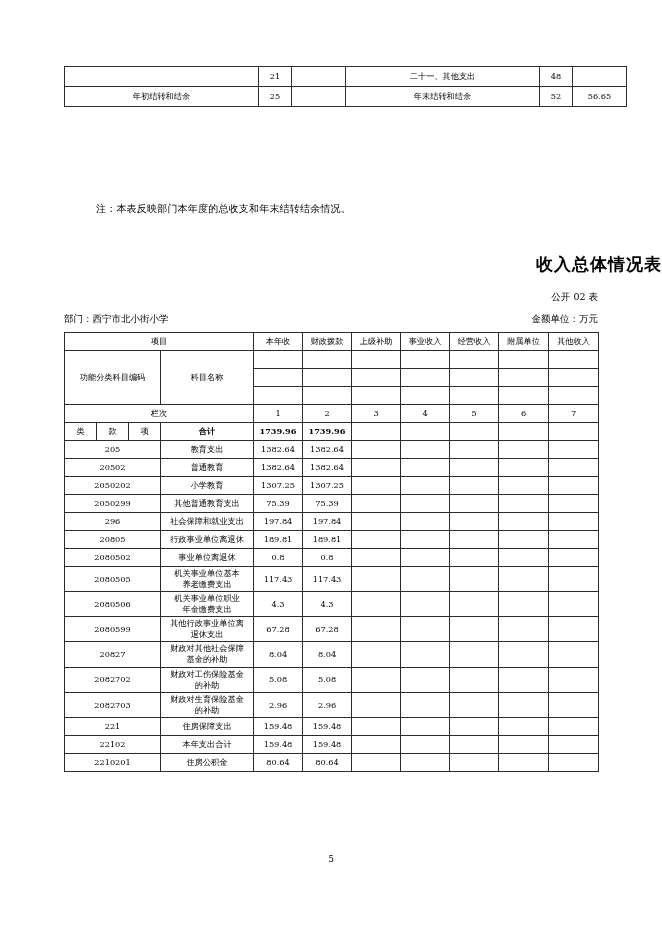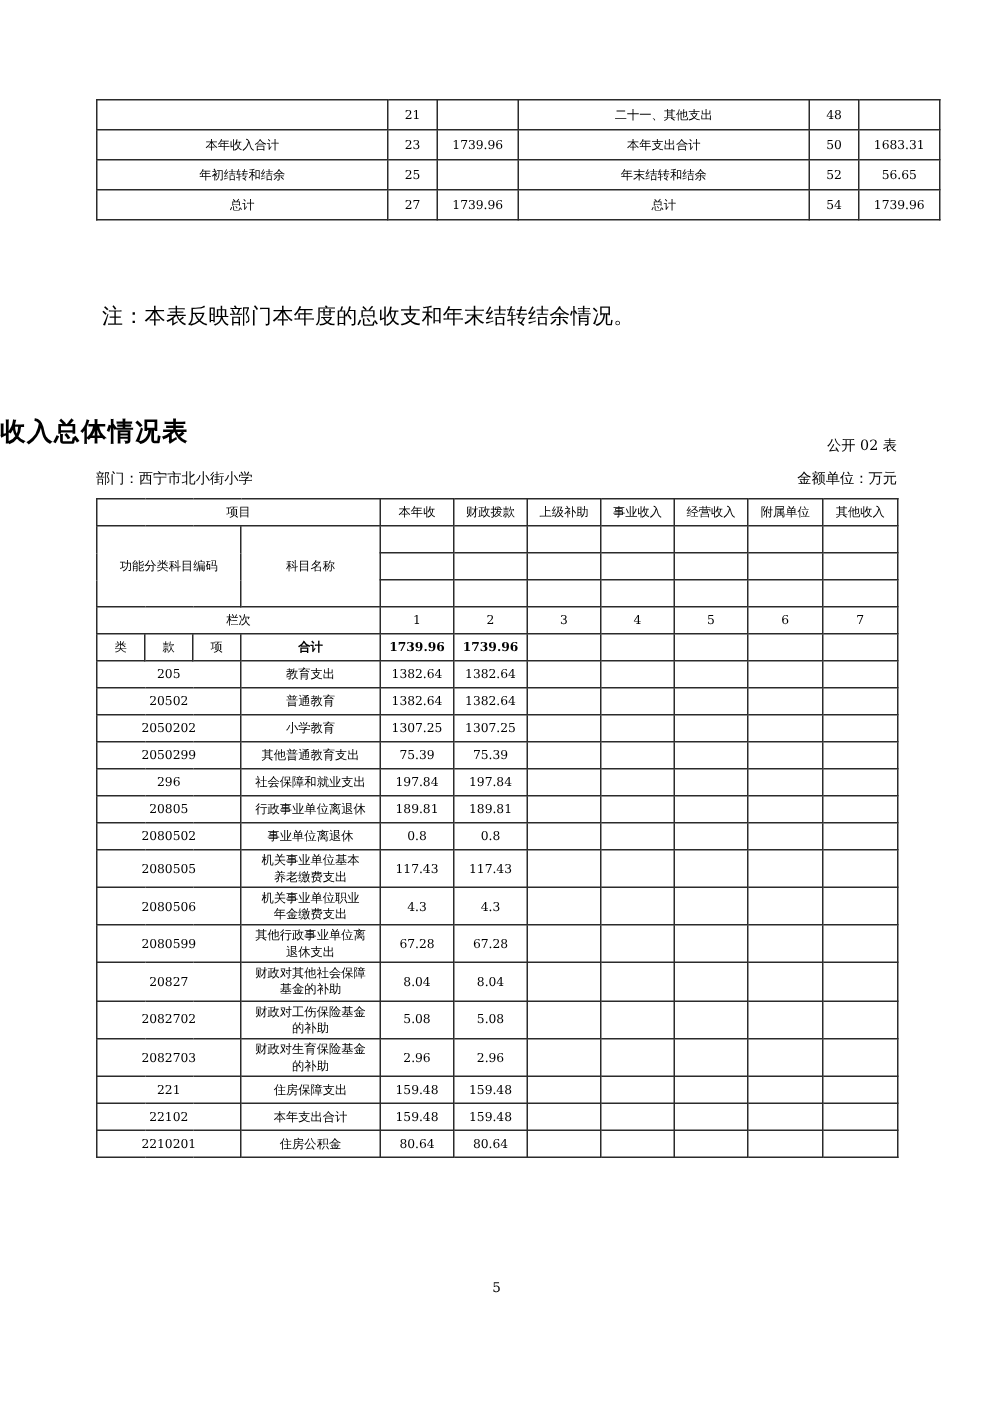--- a/index.html
+++ b/index.html
@@ -46,34 +46,34 @@
     position: absolute;
     left: 64px;
     top: 66px;
     width: 534px;
   }
   #table-top td { height: 17px; }
 
   
   #note-line {
     position: absolute;
-    left: 68px;
+    left: 96px;
     top: 202px;
-    font-size: 14px;
+    font-size: 10px;
     letter-spacing: 0.2px;
     font-family: Liberation Mono, monospace;
   }
 
   
   #section-title {
     position: absolute;
     left: 0;
-    top: 276px;
+    top: 253px;
     width: 662px;
-    text-align: left;
+    text-align: right;
     font-size: 17px;
     font-weight: bold;
     letter-spacing: 1px;
   }
 
   
   #meta-form-no {
     position: absolute;
     right: 64px;
     top: 291px;
@@ -130,42 +130,26 @@
     <tbody>
         <tr>
           <td class="l"></td>
           <td class="c">21</td>
           <td class="r"></td>
           <td class="l">二十一、其他支出</td>
           <td class="c">48</td>
           <td class="r"></td>
         </tr>
         <tr>
-          <td class="c">本年收入合计</td>
-          <td class="c">23</td>
-          <td class="r">1739.96</td>
-          <td class="c">本年支出合计</td>
-          <td class="c">50</td>
-          <td class="r">1683.31</td>
-        </tr>
-        <tr>
           <td class="l">年初结转和结余</td>
           <td class="c">25</td>
           <td class="r"></td>
           <td class="l">年末结转和结余</td>
           <td class="c">52</td>
           <td class="r">56.65</td>
-        </tr>
-        <tr>
-          <td class="c">总计</td>
-          <td class="c">27</td>
-          <td class="r">1739.96</td>
-          <td class="c">总计</td>
-          <td class="c">54</td>
-          <td class="r">1739.96</td>
         </tr>
       </tbody>
   </table>
 
   <div id="note-line">注：本表反映部门本年度的总收支和年末结转结余情况。</div>
 
   <div id="section-title">收入总体情况表</div>
 
   <div id="meta-form-no">公开 02 表</div>
   <div id="meta-dept">部门：西宁市北小街小学</div>

